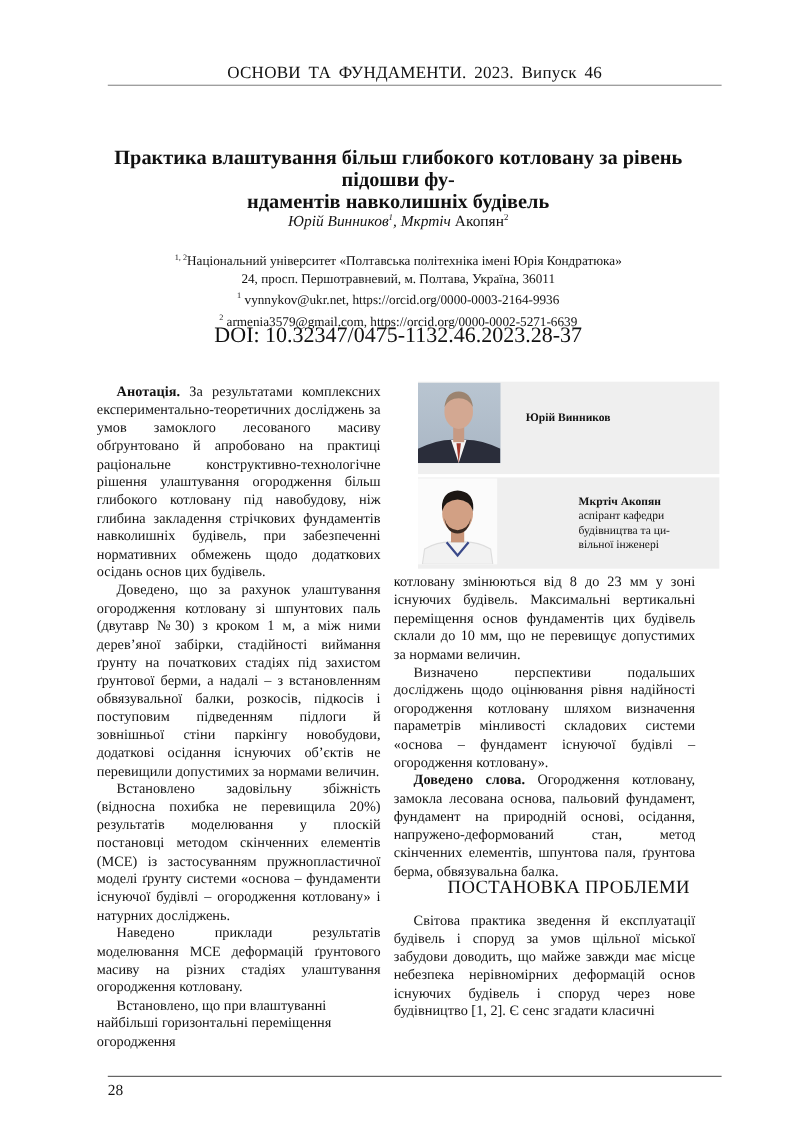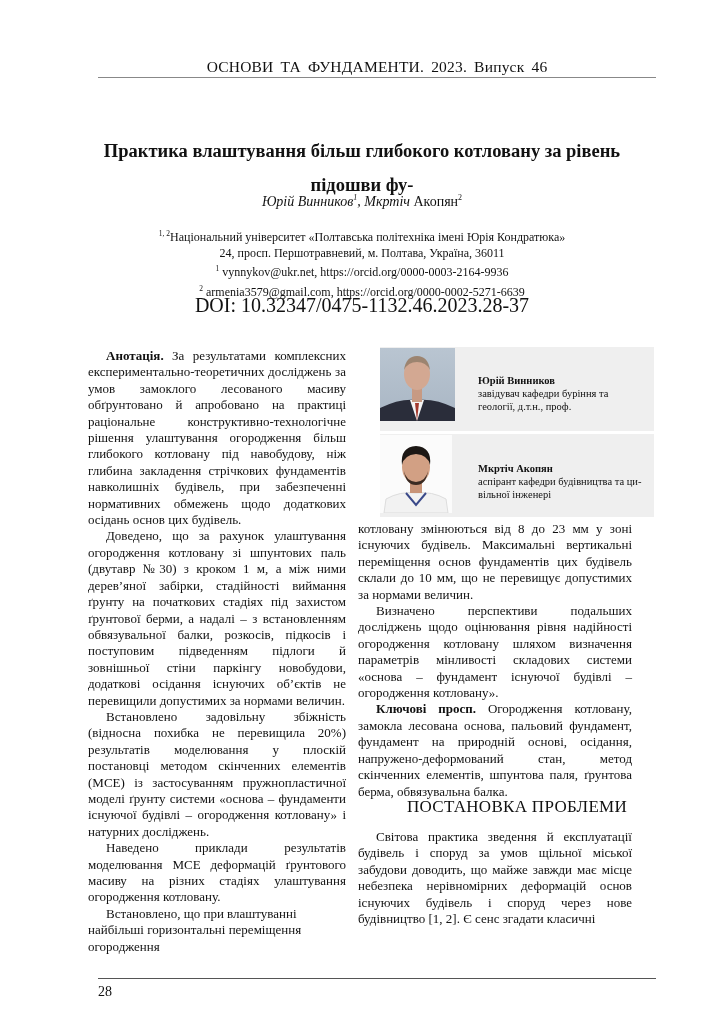--- a/index.html
+++ b/index.html
@@ -2,21 +2,21 @@
 <html><head>
 <meta charset="utf-8">
 <style>
   html, body { margin: 0; padding: 0; background: #ffffff; }
   body { width: 724px; height: 1024px; position: relative; overflow: hidden;
          font-family: "Liberation Serif", "DejaVu Serif", serif; color: #111; }
   .running-head { position: absolute; top: 58px; left: 98px; width: 558px; text-align: center;
          font-size: 15.5px; letter-spacing: 0.2px; word-spacing: 3px; }
   .head-rule { position: absolute; top: 77px; left: 98px; width: 558px; height: 1px; background: #888; }
   .title { position: absolute; top: 134px; left: 70px; width: 584px; text-align: center;
-         font-weight: bold; font-size: 18.5px; line-height: 34px; }
+         font-weight: bold; font-size: 18.5px; line-height: 20px; }
   .authors { position: absolute; top: 193px; left: 70px; width: 584px; text-align: center;
          font-size: 14px; font-style: italic; }
   .authors .up { font-style: normal; }
   .authors sup { font-size: 8px; }
   .affil { position: absolute; top: 226px; left: 70px; width: 584px; text-align: center;
          font-size: 12px; line-height: 15.5px; }
   .affil sup { font-size: 7.5px; }
   .doi { position: absolute; top: 294px; left: 70px; width: 584px; text-align: center; font-size: 20px; }
   .col { position: absolute; font-size: 13px; line-height: 16.4px; text-align: justify; }
   .col p { margin: 0; text-indent: 18px; }
@@ -27,33 +27,34 @@
   .section-head { position: absolute; top: 797px; left: 380px; width: 274px; text-align: center;
          font-size: 17px; letter-spacing: 0.3px; }
   .author-box { position: absolute; left: 380px; width: 274px; background: #efefef; }
   .author-box-1 { top: 347px; height: 84px; }
   .author-box-2 { top: 434px; height: 83px; }
   .photo { position: absolute; left: 0; top: 1px; width: 75px; height: 73px; overflow: hidden; }
   .photo-1 { background: linear-gradient(#b9c5d1, #a9b6c4); }
   .photo-2 { background: #fbfbfb; width: 72px; height: 78px; }
   .author-text { position: absolute; left: 98px; font-size: 10.5px; line-height: 13px; }
   .author-box-1 .author-text { top: 27px; }
-  .author-box-2 .author-text { top: 28px; }
+  .author-box-2 .author-text { top: 16px; margin-left: 48px; }
   .author-name { font-weight: bold; }
   .footer-rule { position: absolute; top: 978px; left: 98px; width: 558px; height: 1px; background: #555; }
   .page-number { position: absolute; top: 984px; left: 98px; width: 558px; text-align: left; font-size: 14px; }
 </style>
 </head>
 <body>
 
 <div class="running-head">ОСНОВИ ТА ФУНДАМЕНТИ.  2023.  Випуск 46</div>
 <div class="head-rule"></div>
 
 <div class="title">
   <div>Практика влаштування більш глибокого котловану за рівень підошви фу-</div>
+  <div>ндаментів навколишніх будівель</div>
 </div>
 
 <div class="authors">
   <span>Юрій Винников</span><sup>1</sup><span>, </span><span>Мкртіч</span> <span class="up">Акопян</span><sup class="up">2</sup>
 </div>
 
 <div class="affil">
   <div><sup>1, 2</sup><span>Національний університет «Полтавська політехніка імені Юрія Кондратюка»</span></div>
   <div>24, просп. Першотравневий, м. Полтава, Україна, 36011</div>
   <div><sup>1</sup> <span>vynnykov@ukr.net, https://orcid.org/0000-0003-2164-9936</span></div>
@@ -76,21 +77,20 @@
       <path d="M0 73 L0 60 Q20 50 37 52 Q55 50 75 60 L75 73 Z" fill="#2a2d3a"></path>
       <path d="M30 52 L37 73 L44 52 Z" fill="#f4f4f4"></path>
       <path d="M35 55 L37 73 L39 55 Z" fill="#a33a2e"></path>
       <rect x="32" y="40" width="10" height="14" fill="#c79a83"></rect>
       <ellipse cx="37" cy="26" rx="13" ry="16" fill="#d3a892"></ellipse>
       <path d="M24 22 Q26 8 37 8 Q48 8 50 22 Q46 14 37 14 Q28 14 24 22 Z" fill="#9c8470"></path>
     </svg>
   </div>
   <div class="author-text">
     <div class="author-name">Юрій Винников</div>
-    <div>завідувач кафедри буріння та<br>геології, д.т.н., проф.</div>
   </div>
 </div>
 
 <div class="author-box author-box-2">
   <div class="photo photo-2">
     <svg width="72" height="78" viewBox="0 0 72 78">
       <path d="M4 78 L6 64 Q20 56 36 58 Q52 56 66 64 L68 78 Z" fill="#f2f2f2" stroke="#ddd"></path>
       <path d="M26 58 L36 70 L46 58" fill="none" stroke="#3b4a8a" stroke-width="2"></path>
       <rect x="30" y="44" width="12" height="14" fill="#c89478"></rect>
       <ellipse cx="36" cy="32" rx="14" ry="17" fill="#d2a084"></ellipse>
@@ -100,21 +100,21 @@
   </div>
   <div class="author-text">
     <div class="author-name">Мкртіч Акопян</div>
     <div>аспірант кафедри будівництва та ци-<br>вільної інженері</div>
   </div>
 </div>
 
 <div class="col col-right col-right-top">
   <p style="text-indent:0">котловану змінюються від 8 до 23 мм у зоні існуючих будівель. Максимальні вертикальні переміщення основ фундаментів цих будівель склали до 10 мм, що не перевищує допустимих за нормами величин.</p>
   <p>Визначено перспективи подальших досліджень щодо оцінювання рівня надійності огородження котловану шляхом визначення параметрів мінливості складових системи «основа – фундамент існуючої будівлі – огородження котловану».</p>
-  <p><b>Ключові просп.</b> <span>Огородження котловану, замокла лесована основа, пальовий фундамент, фундамент на природній основі, осідання, напружено-деформований стан, метод скінченних елементів, шпунтова паля, ґрунтова берма, обвязувальна балка.</span></p>
+  <p><b>Доведено слова.</b> <span>Огородження котловану, замокла лесована основа, пальовий фундамент, фундамент на природній основі, осідання, напружено-деформований стан, метод скінченних елементів, шпунтова паля, ґрунтова берма, обвязувальна балка.</span></p>
 </div>
 
 <div class="section-head">ПОСТАНОВКА ПРОБЛЕМИ</div>
 
 <div class="col col-right col-right-bottom">
   <p>Світова практика зведення й експлуатації будівель і споруд за умов щільної міської забудови доводить, що майже завжди має місце небезпека нерівномірних деформацій основ існуючих будівель і споруд через нове будівництво [1, 2]. Є сенс згадати класичні</p>
 </div>
 
 <div class="footer-rule"></div>
 <div class="page-number">28</div>

